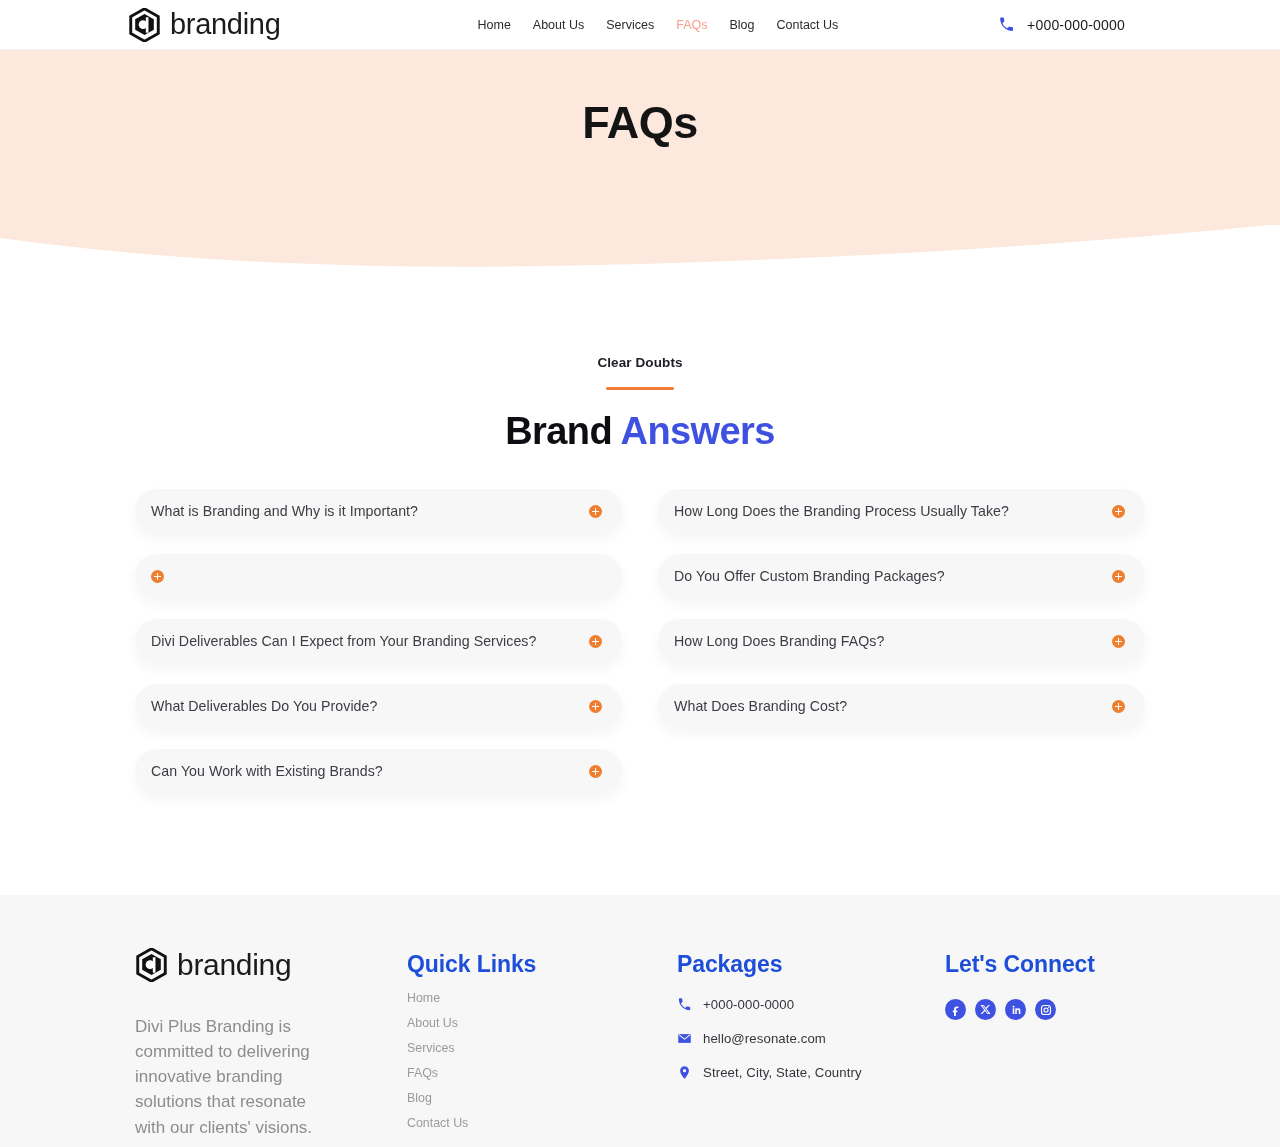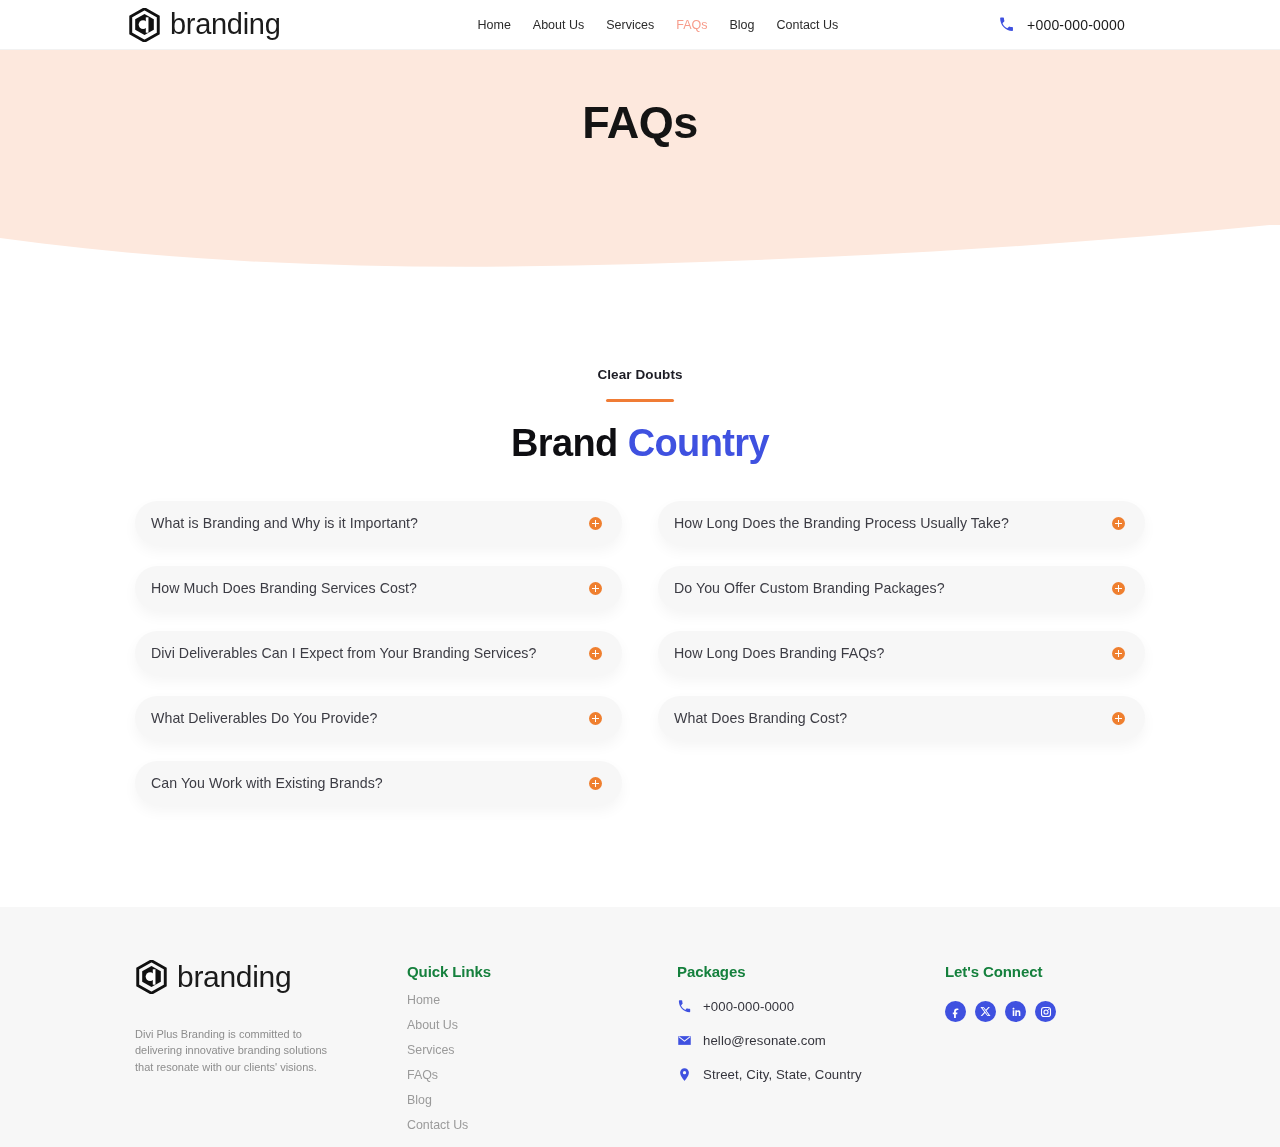--- a/index.html
+++ b/index.html
@@ -88,21 +88,20 @@
   }
 
   
   .faq-section { padding-top: 83px; }
   .eyebrow {
     text-align: center;
     font-size: 13.5px;
     font-weight: 700;
     color: #1d1d25;
     letter-spacing: 0.1px;
-    margin-top: 12px;
   }
   .divider {
     width: 68px;
     height: 3px;
     background: #f07c35;
     margin: 17px auto 0;
     border-radius: 2px;
   }
   .section-title {
     margin-top: 20px;
@@ -168,29 +167,29 @@
     width: 1010px;
     margin: 0 auto;
     padding-top: 56px;
     display: grid;
     grid-template-columns: 272px 270px 268px auto;
   }
   .f-logo-wrap { display: flex; align-items: center; gap: 9px; margin-top: -3px; }
   .f-logo-text { font-size: 30px; color: #1b1b1b; letter-spacing: -0.3px; line-height: 1; }
   .f-about {
     margin-top: 32px;
-    font-size: 11px;
+    font-size: 17px;
     line-height: 1.48;
     color: #8d8d8d;
     width: 205px;
   }
   .f-head {
-    font-size: 15px;
+    font-size: 23px;
     font-weight: 700;
-    color: #15803d;
+    color: #1d4ed8;
     letter-spacing: -0.1px;
     margin-bottom: 13px;
   }
   .f-link {
     font-size: 12.4px;
     color: #9a9a9a;
     margin-top: 11px;
     cursor: pointer;
     display: block;
   }
@@ -255,35 +254,34 @@
 </div>
 <svg class="hero-wave" viewBox="0 0 1280 48" preserveAspectRatio="none">
   <path d="M0 0 L0 14 C 220 44, 430 46, 640 40 C 850 34, 1060 22, 1280 0 L1280 0 Z" fill="#fde8dd"></path>
 </svg>
 
 <div class="faq-section">
   <div class="eyebrow">Clear Doubts</div>
   <div class="divider"></div>
   <div class="section-title">
     <span>Brand</span>
-    <span class="accent">Country</span>
+    <span class="accent">Answers</span>
   </div>
 
   <div class="faq-grid">
     <div class="faq-item">
       <span class="faq-q">What is Branding and Why is it Important?</span>
       <span class="plus-badge"></span>
     </div>
     <div class="faq-item">
       <span class="faq-q">How Long Does the Branding Process Usually Take?</span>
       <span class="plus-badge"></span>
     </div>
 
     <div class="faq-item">
-      <span class="faq-q">How Much Does Branding Services Cost?</span>
       <span class="plus-badge"></span>
     </div>
     <div class="faq-item">
       <span class="faq-q">Do You Offer Custom Branding Packages?</span>
       <span class="plus-badge"></span>
     </div>
 
     <div class="faq-item">
       <span class="faq-q">Divi Deliverables Can I Expect from Your Branding Services?</span>
       <span class="plus-badge"></span>

